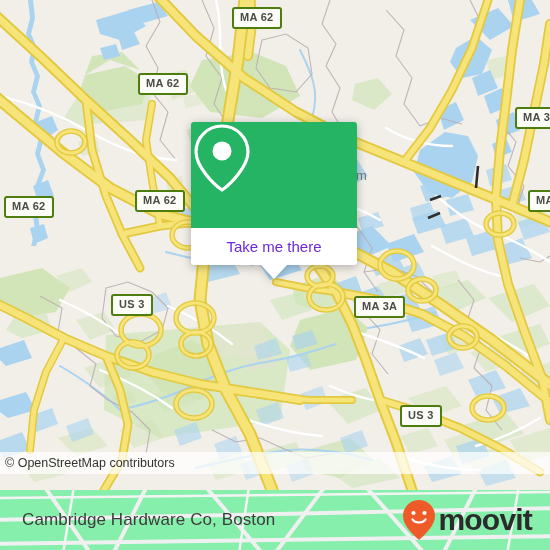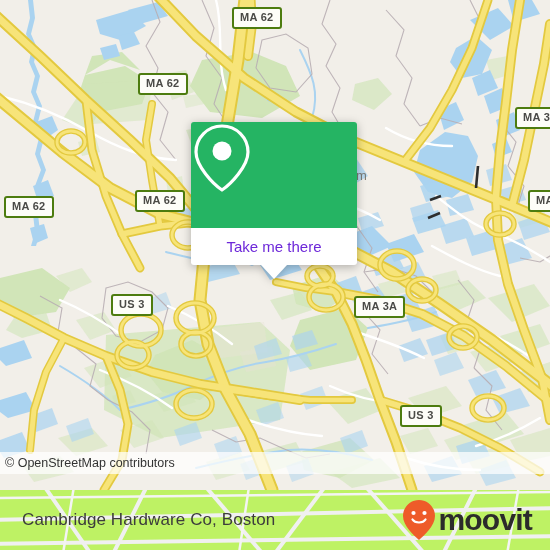--- a/index.html
+++ b/index.html
@@ -96,21 +96,21 @@
     border-left: 13px solid transparent;
     border-right: 13px solid transparent;
     border-top: 14px solid #ffffff;
   }
 
   
   #footer {
     position: absolute;
     left: 0; top: 490px;
     width: 550px; height: 60px;
-    background: #bef264;
+    background: #86efac;
     overflow: hidden;
   }
   #footer-watermark {
     position: absolute; left: 0; top: 0;
     width: 550px; height: 60px;
     opacity: 1;
   }
   #footer-title {
     position: absolute;
     left: 22px; top: 0;

